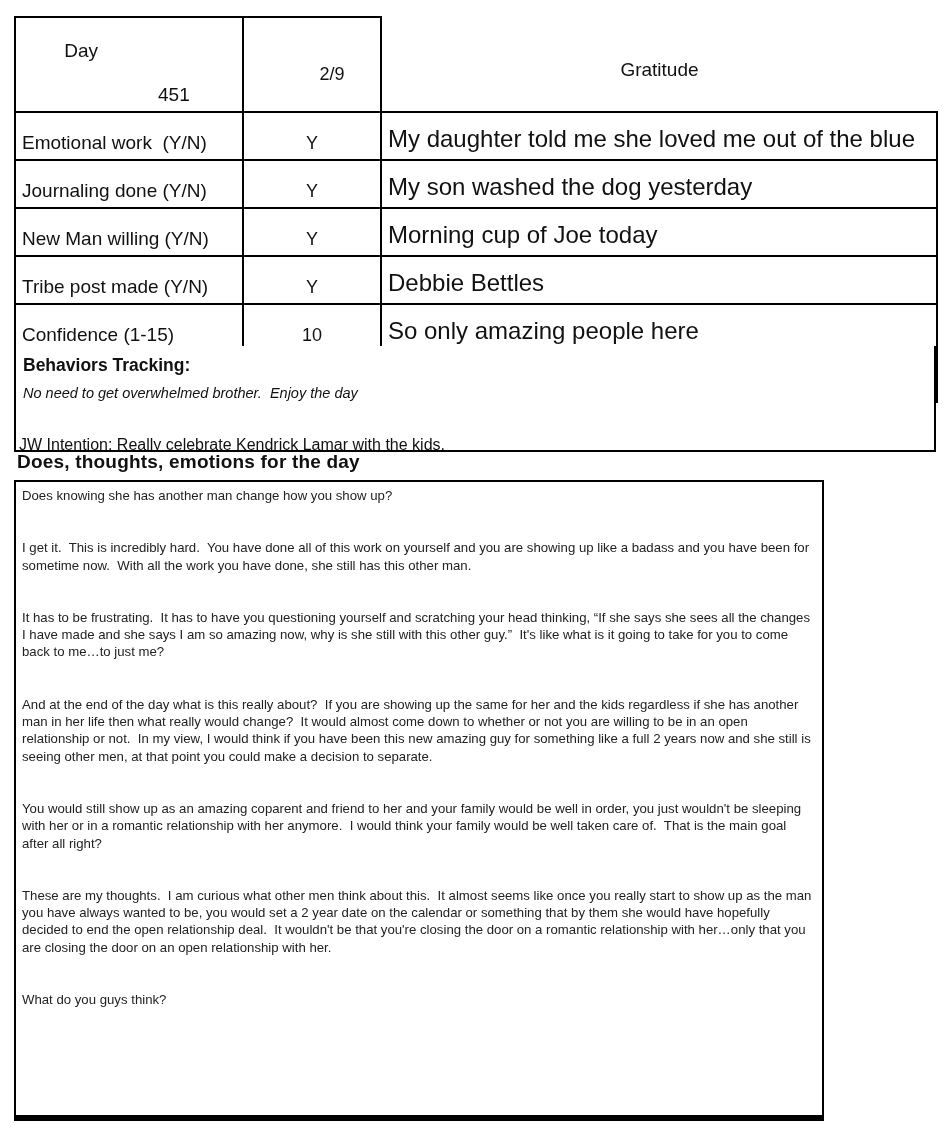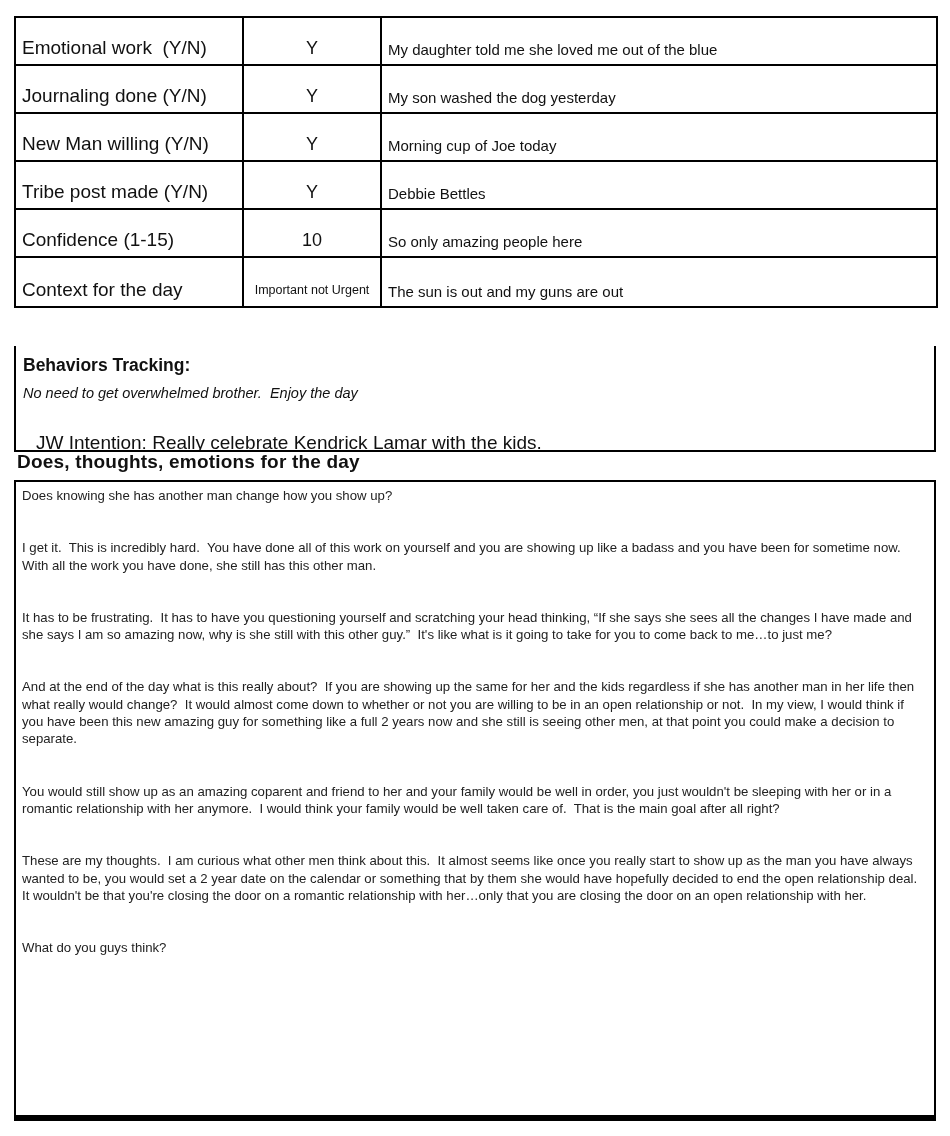--- a/index.html
+++ b/index.html
@@ -24,50 +24,50 @@
     border: 2px solid #000;
     vertical-align: bottom;
     font-size: 19px;
     padding: 0 2px 5px 6px;
     white-space: pre-wrap;
     overflow: hidden;
   }
   td.center { text-align: center; padding-left: 2px; }
   td.value-cell { font-size: 18px; }
   td.small-value { font-size: 12.5px; padding-bottom: 9px; }
-  td.gratitude-cell { font-size: 15px; padding-bottom: 6px; }
+  td.gratitude-cell { font-size: 24px; padding-bottom: 6px; }
   td.gr-head {
     border: none;
     text-align: center; vertical-align: middle;
     font-size: 19px; padding-top: 12px;
   }
   td.day-cell { position: relative; }
   .day-value { position: absolute; left: 142px; bottom: 5px; }
 
   
   .behaviors {
     position: absolute; left: 14px; top: 346px;
     width: 922px; height: 106px;
     border: 2px solid #000; border-top: 0;
     overflow: hidden; background: #fff;
   }
   .b-title { font-size: 17.5px; font-weight: bold; margin: 9px 0 0 7px; }
   .b-note { font-size: 14.5px; margin: 9px 0 0 7px; white-space: pre-wrap; font-style: italic; }
-  .b-intent { position: absolute; left: 20px; bottom: -4px; font-size: 19px; white-space: pre-wrap; }
+  .b-intent { position: absolute; left: 3px; bottom: -4px; font-size: 16px; white-space: pre-wrap; }
 
   
   .wins-heading {
     position: absolute; left: 17px; top: 451px;
     font-size: 19px; font-weight: 600; letter-spacing: 0.2px;
   }
 
   
   .body-box {
     position: absolute; left: 14px; top: 480px;
-    width: 922px; height: 641px;
+    width: 810px; height: 641px;
     border: 2px solid #000; border-bottom: 6px solid #000;
     padding: 5px 10px 0 6px;
     overflow: hidden; background: #fff;
   }
   .body-box p {
     margin: 0 0 35px 0;
     font-size: 13.2px; line-height: 17.3px;
     white-space: pre-wrap;
     color: #222;
   }
@@ -77,20 +77,32 @@
 
 <div class="page">
 
   <table class="tracker">
     <colgroup>
         <col class="c1">
         <col class="c2">
         <col class="c3">
       </colgroup>
     <tbody>
+        <tr>
+      <td class="cell day-cell">
+        <span>Day</span>
+        <span class="day-value">451</span>
+      </td>
+      <td class="cell center value-cell">
+        <span>2/9</span>
+      </td>
+      <td class="gr-head">
+        <span>Gratitude</span>
+      </td>
+    </tr>
 
     <tr>
       <td class="cell"><span>Emotional work  (Y/N)</span></td>
       <td class="cell center value-cell"><span>Y</span></td>
       <td class="cell gratitude-cell"><span>My daughter told me she loved me out of the blue</span></td>
     </tr>
 
     <tr>
       <td class="cell"><span>Journaling done (Y/N)</span></td>
       <td class="cell center value-cell"><span>Y</span></td>

